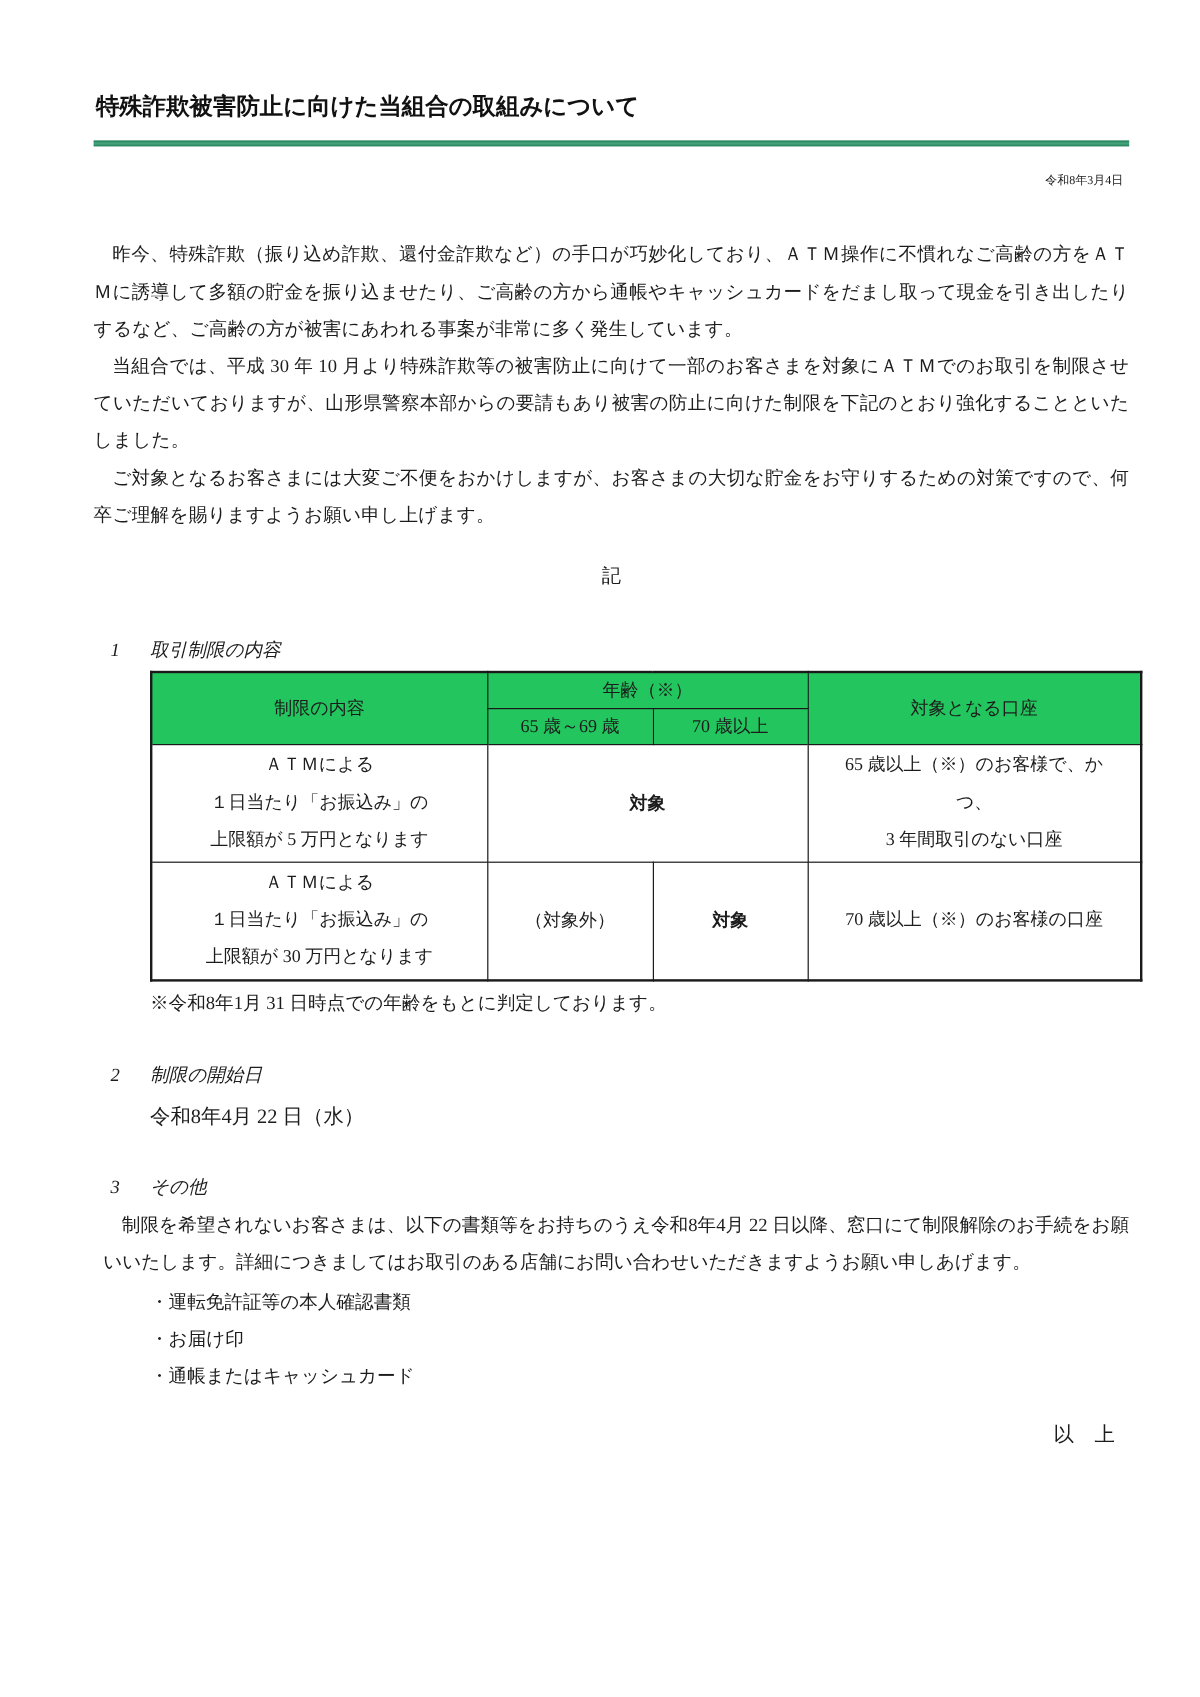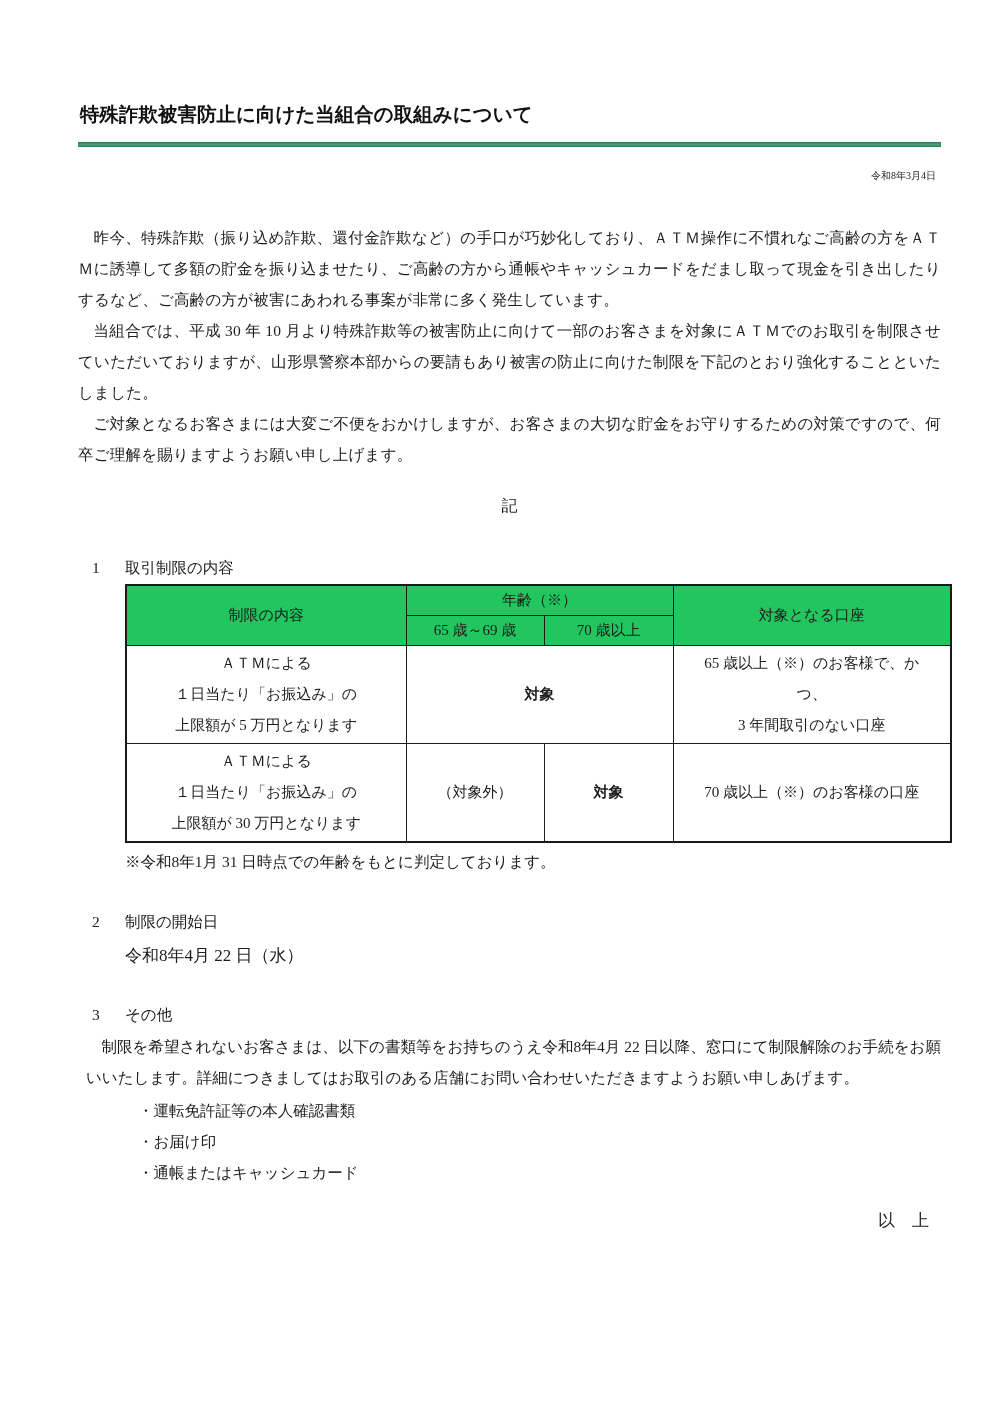--- a/index.html
+++ b/index.html
@@ -5,21 +5,21 @@
   * { margin: 0; padding: 0; box-sizing: border-box; }
   html, body { background: #ffffff; }
   body {
     width: 1000px; height: 1414px;
     font-family: "Liberation Serif", "DejaVu Serif", serif;
     color: #1c1c1c;
     overflow: hidden;
   }
   .page {
     width: 1000px; height: 1414px;
-    padding: 101px 59px 0 78px;
+    padding: 76px 59px 0 78px;
     position: relative;
     background: #ffffff;
   }
 
   
   .doc-title {
     font-family: "Liberation Sans", "DejaVu Sans", sans-serif;
     font-weight: bold;
     font-size: 19.5px;
     line-height: 26px;
@@ -54,21 +54,21 @@
   
   .record-marker {
     margin-top: 24px;
     text-align: center;
     font-size: 16px;
     line-height: 24px;
   }
 
   
   .sec { font-size: 15.5px; }
-  .sec-h { line-height: 24px; margin-left: 14px; }
+  .sec-h { line-height: 24px; margin-left: 14px; font-style: italic; }
   .sec-num { display: inline-block; width: 33px; }
   .sec1 { margin-top: 38px; }
   .sec2 { margin-top: 36px; }
   .sec3 { margin-top: 32px; }
   .sec2-content {
     margin-top: 6px; margin-left: 47px;
     font-size: 17px; line-height: 31px;
   }
 
   
@@ -98,21 +98,21 @@
     margin-top: 7px; margin-left: 47px;
     font-size: 15.5px; line-height: 24px;
   }
 
   
   .sec3-paragraph {
     margin-top: 4px; margin-left: 8px;
     font-size: 15.5px; line-height: 31px;
     text-align: justify; text-indent: 1em;
   }
-  .bullet-list { margin-top: 2px; margin-left: 60px; }
+  .bullet-list { margin-top: 2px; margin-left: 47px; }
   .bullet-item { font-size: 15.5px; line-height: 31px; }
 
   
   .closing {
     margin-top: 21px;
     text-align: right;
     padding-right: 12px;
     font-size: 17px;
     line-height: 24px;
   }

